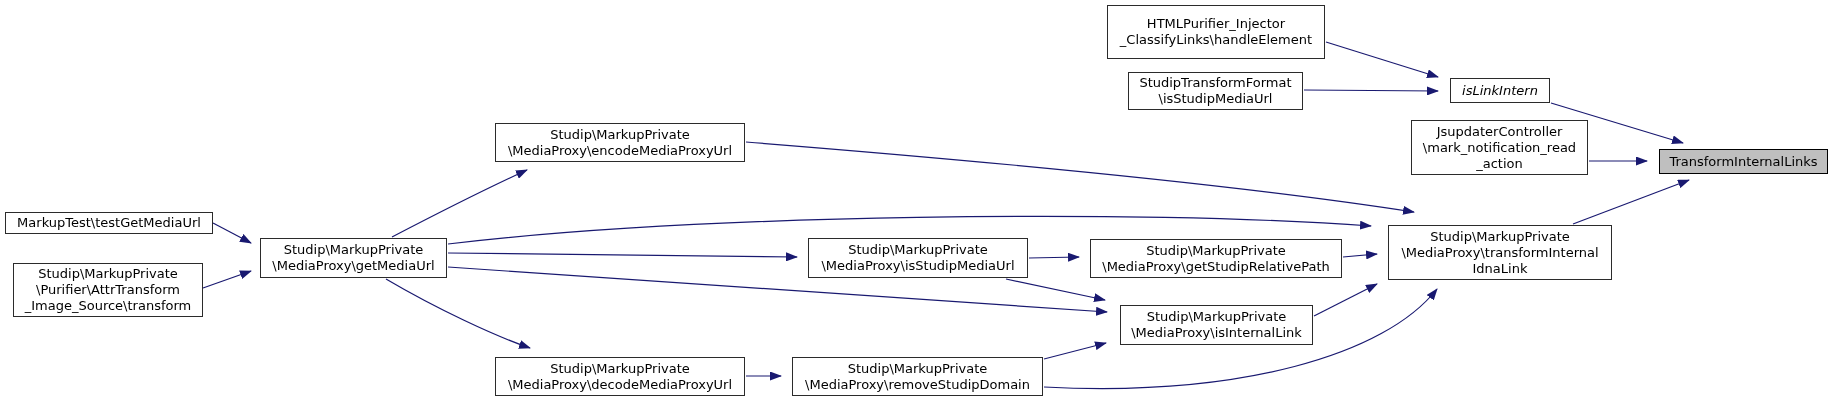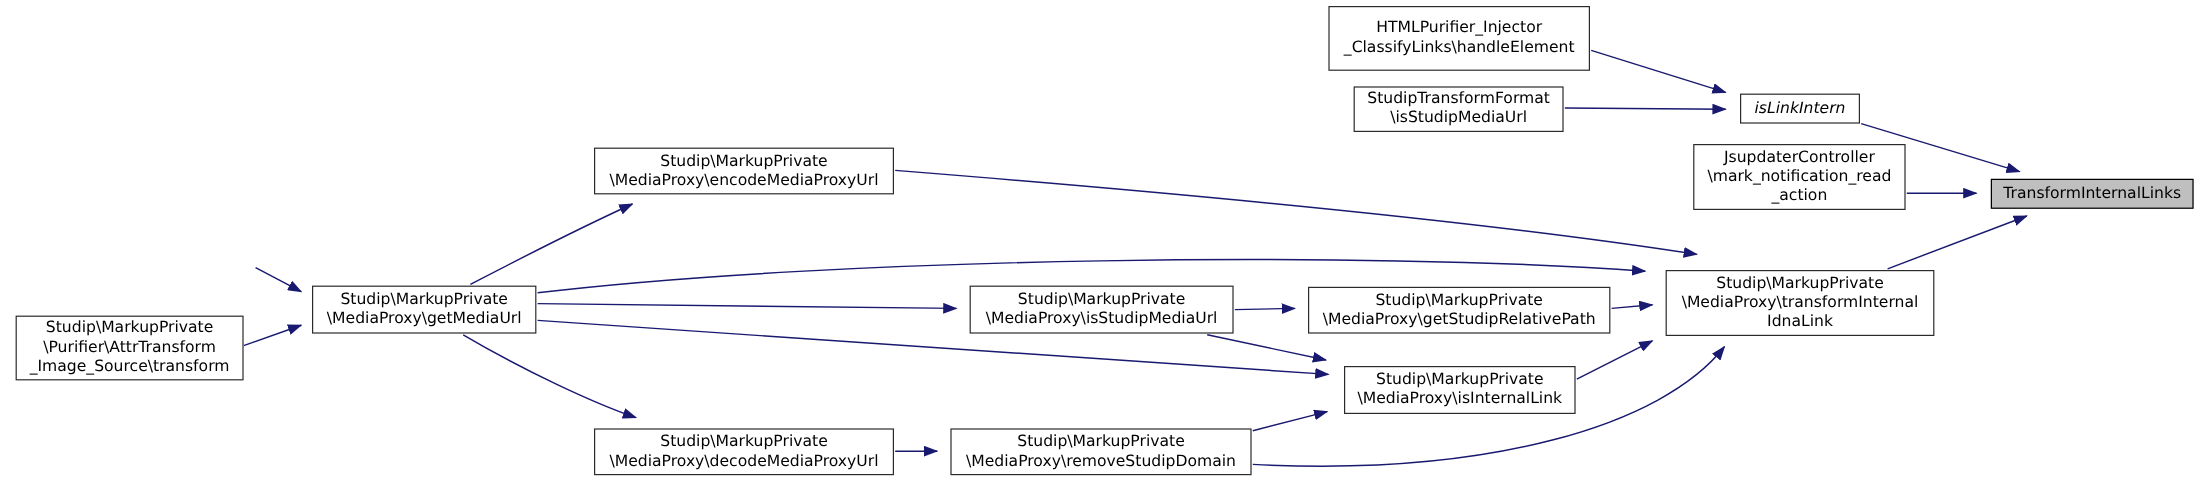--- a/index.html
+++ b/index.html
@@ -60,20 +60,21 @@
       <path marker-end="url(#arrow)" d="M1044,359 L1106,343"></path>
       <path marker-end="url(#arrow)" d="M1044,387 C1240,397 1385,355 1437,289"></path>
       <path marker-end="url(#arrow)" d="M1573,224 L1689,180"></path>
       <path marker-end="url(#arrow)" d="M1551,103 L1683,143"></path>
       <path marker-end="url(#arrow)" d="M1589,161 L1647,161"></path>
       <path marker-end="url(#arrow)" d="M1326,42 L1438,77"></path>
       <path marker-end="url(#arrow)" d="M1304,90 L1438,91"></path>
     </g>
   </svg>
 
+  <div class="node" style="left:5px;top:212px;width:208px;height:22px;">MarkupTest\testGetMediaUrl</div>
 
   <div class="node" style="left:13px;top:263px;width:190px;height:54px;">Studip\MarkupPrivate
 \Purifier\AttrTransform
 _Image_Source\transform</div>
 
   <div class="node" style="left:260px;top:238px;width:187px;height:40px;">Studip\MarkupPrivate
 \MediaProxy\getMediaUrl</div>
 
   <div class="node" style="left:495px;top:123px;width:250px;height:39px;">Studip\MarkupPrivate
 \MediaProxy\encodeMediaProxyUrl</div>

